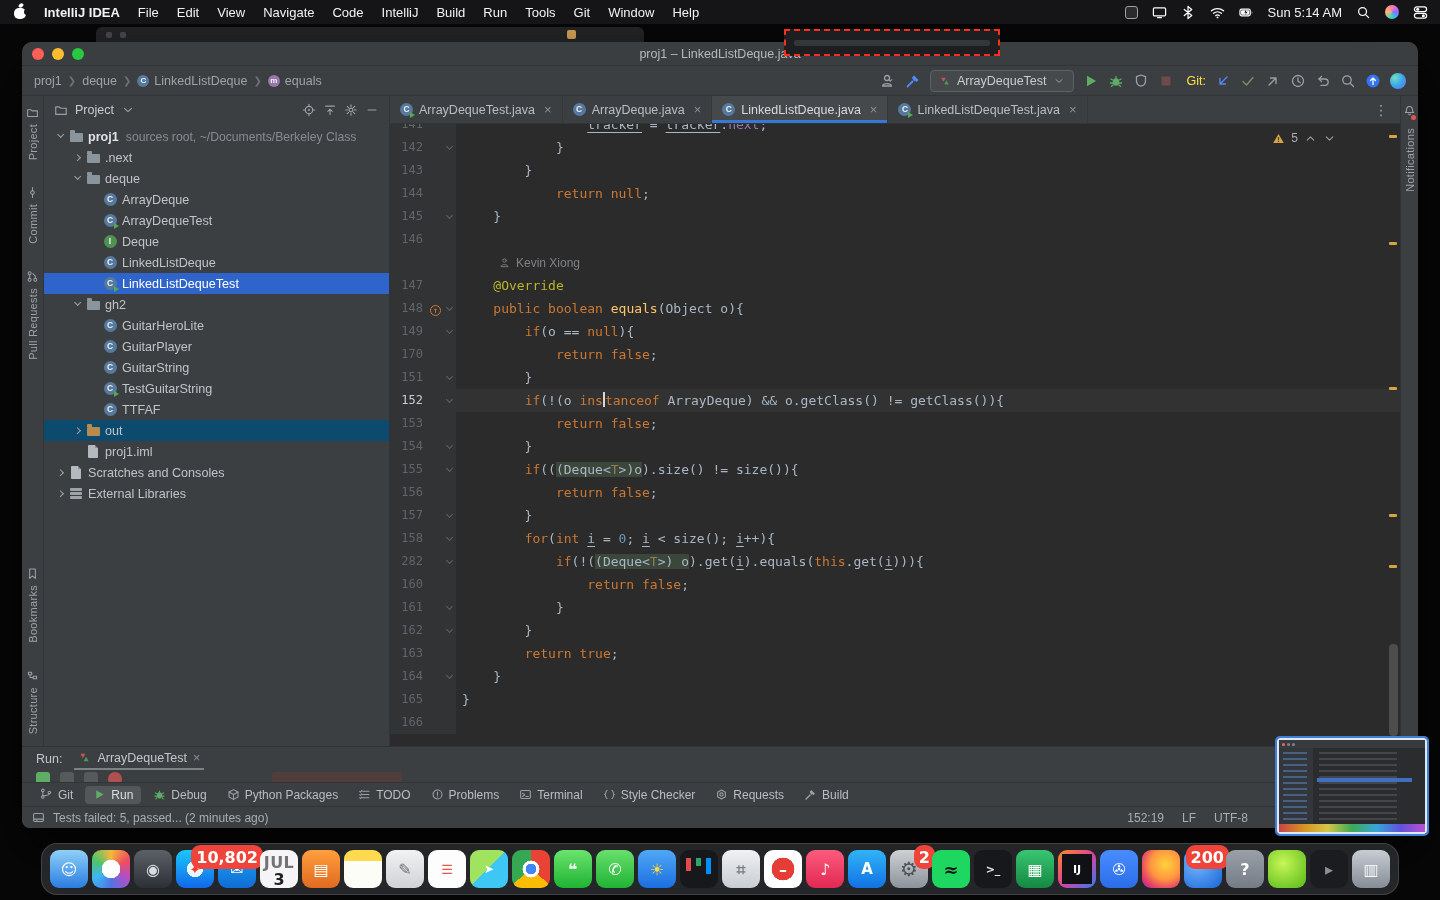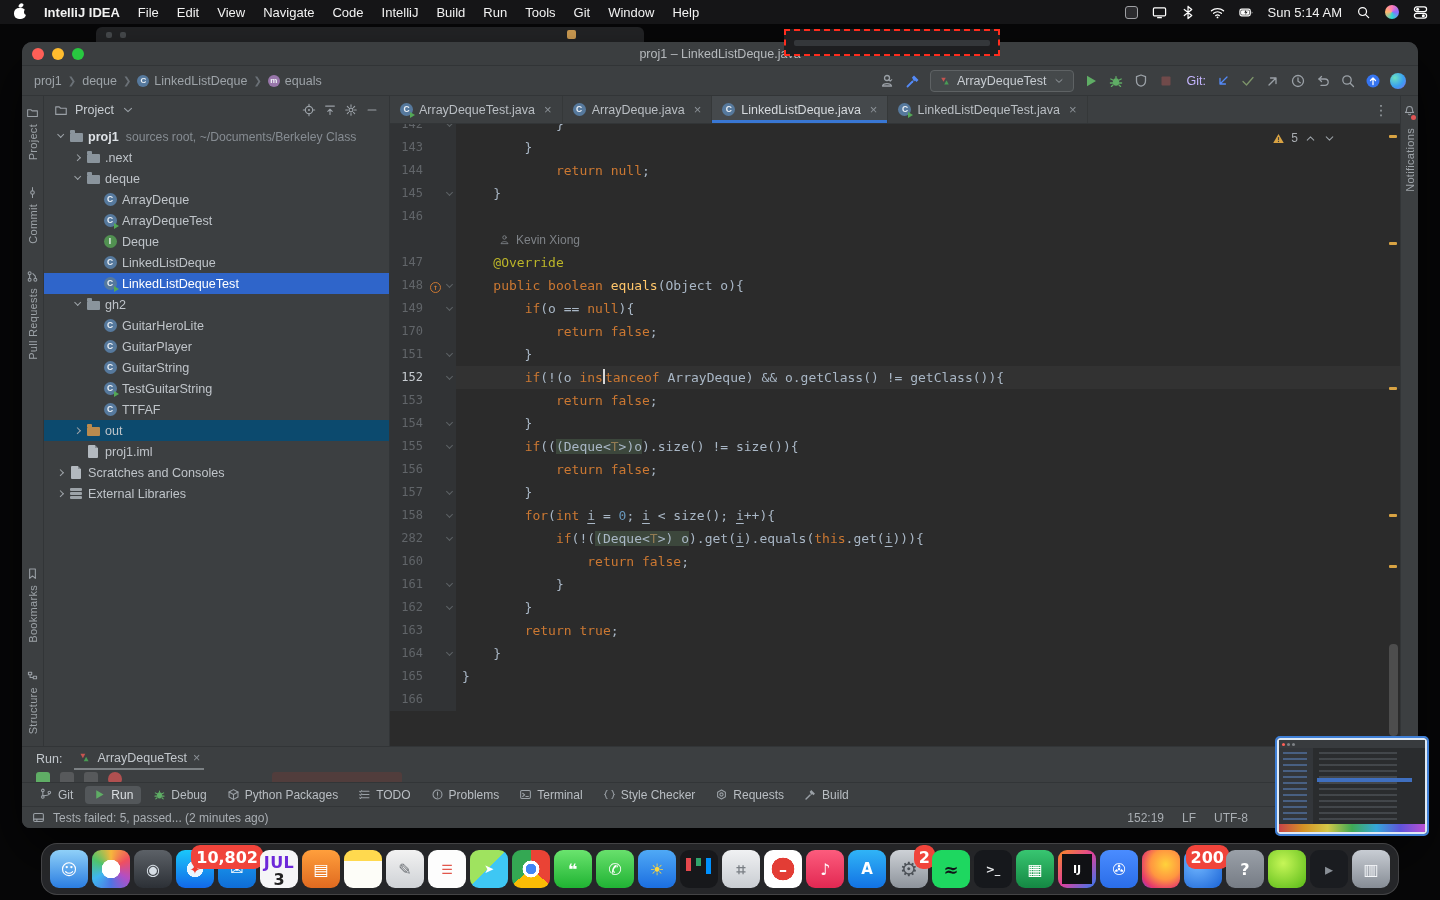--- a/index.html
+++ b/index.html
@@ -42,21 +42,21 @@
 .bc .sep{color:#6b7177;margin:0 6px;font-size:10px}
 .cc{width:13px;height:13px;border-radius:50%;background:#56799d;color:#eef2f6;font:700 8.5px/13px "Liberation Sans",sans-serif;text-align:center;flex:none;position:relative}
 .cc.in{background:#519151}
 .cc.m{background:#9876aa}
 .cc.t::after{content:"";position:absolute;right:-2px;bottom:-2px;border-left:5px solid #54a857;border-top:3px solid transparent;border-bottom:3px solid transparent}
 .bc .cc{width:12px;height:12px;line-height:12px;font-size:8px}
 .tbr{margin-left:auto;display:flex;align-items:center;gap:9px}
 .tbr svg{width:16px;height:16px}
 .runcfg{display:flex;align-items:center;gap:6px;background:#45494b;border:1px solid #5e6264;border-radius:4px;height:22px;padding:0 8px;color:#c7ccd1}
 .runcfg svg{width:12px;height:12px}
-.gitlbl{color:#c4b5fd;margin-left:4px}
+.gitlbl{color:#fde047;margin-left:4px}
 .ball{width:16px;height:16px;border-radius:50%;background:radial-gradient(circle at 30% 30%,#6be1c1,#3aa0f0 55%,#7e6bf0)}
 .dim{opacity:.55}
 
 .main{flex:1;display:flex;min-height:0}
 .lstrip{width:22px;background:#3c3f41;border-right:1px solid #323537;display:flex;flex-direction:column;align-items:center;padding:10px 0 12px;gap:26px;flex:none}
 .lsg{display:flex;flex-direction:column;align-items:center;gap:5px}
 .lsg svg{width:13px;height:13px}
 .vtext{writing-mode:vertical-rl;transform:rotate(180deg);font-size:11px;color:#9da3a8;letter-spacing:.3px;white-space:nowrap}
 .lspacer{flex:1}
 
@@ -153,21 +153,21 @@
 .p-main{flex:1;background:#2a2c2e;background-image:repeating-linear-gradient(180deg,rgba(140,150,160,.25) 0 2px,transparent 2px 6px);background-size:70% 100%;background-position:6px 4px;background-repeat:no-repeat;position:relative}
 .p-sel{position:absolute;left:4px;top:30px;width:85%;height:4px;background:#3f6fbf}
 .p-dock{height:8px;background:linear-gradient(90deg,#e5484d,#f5a524,#f2e34c,#43c05c,#38bdf8,#6a5af9,#d357f0);opacity:.85;flex:none}
 
 
 .dock{position:absolute;left:50%;transform:translateX(-50%);bottom:5px;height:52px;background:rgba(64,66,70,.55);border:1px solid rgba(255,255,255,.14);border-radius:16px;display:flex;align-items:center;gap:4px;padding:0 8px;z-index:40}
 .dicon{width:38px;height:38px;border-radius:9px;position:relative;display:flex;align-items:center;justify-content:center;flex:none}
 .dicon span{font:700 16px "DejaVu Sans",sans-serif}
 .badge{position:absolute;top:-5px;right:-7px;background:#f0443b;color:#fff;font:700 9px/1 "Liberation Sans",sans-serif;padding:2.5px 5px;border-radius:9px;white-space:nowrap}
 .dicon.cal{background:#f5f5f7;flex-direction:column}
-.cal-m{font:700 7px "Liberation Sans",sans-serif;color:#6d28d9;letter-spacing:.5px;margin-top:3px}
+.cal-m{font:700 7px "Liberation Sans",sans-serif;color:#737373;letter-spacing:.5px;margin-top:3px}
 .cal-d{font:400 17px "Liberation Sans",sans-serif;color:#222;margin-top:-2px}
 </style>
 </head>
 <body>
 
 <div class="mb">
   <div class="mb-left" id="mb-left">
     <span class="apple">
         <i></i>
       </span>
@@ -643,20 +643,28 @@
             <span>LinkedListDequeTest.java</span>
             <span class="x">×</span>
           </div>
           <div class="grow"></div>
           <span class="more">⋮</span>
         </div>
       <div class="ed">
         <div class="codewrap" id="code">
             <div class="crow">
               <div class="gut">
+                <span class="lnum">141</span>
+                <span class="gsym"></span>
+                <span class="gfold"></span>
+              </div>
+              <div class="cl"><span class="t-d">                </span><span class="t-u">tracker</span><span class="t-d"> = </span><span class="t-u">tracker</span><span class="t-d">.</span><span class="t-f">next</span><span class="t-d">;</span></div>
+            </div>
+            <div class="crow">
+              <div class="gut">
                 <span class="lnum">142</span>
                 <span class="gsym"></span>
                 <span class="gfold">
                   <i></i>
                 </span>
               </div>
               <div class="cl"><span class="t-d">            }</span></div>
             </div>
             <div class="crow">
               <div class="gut">

